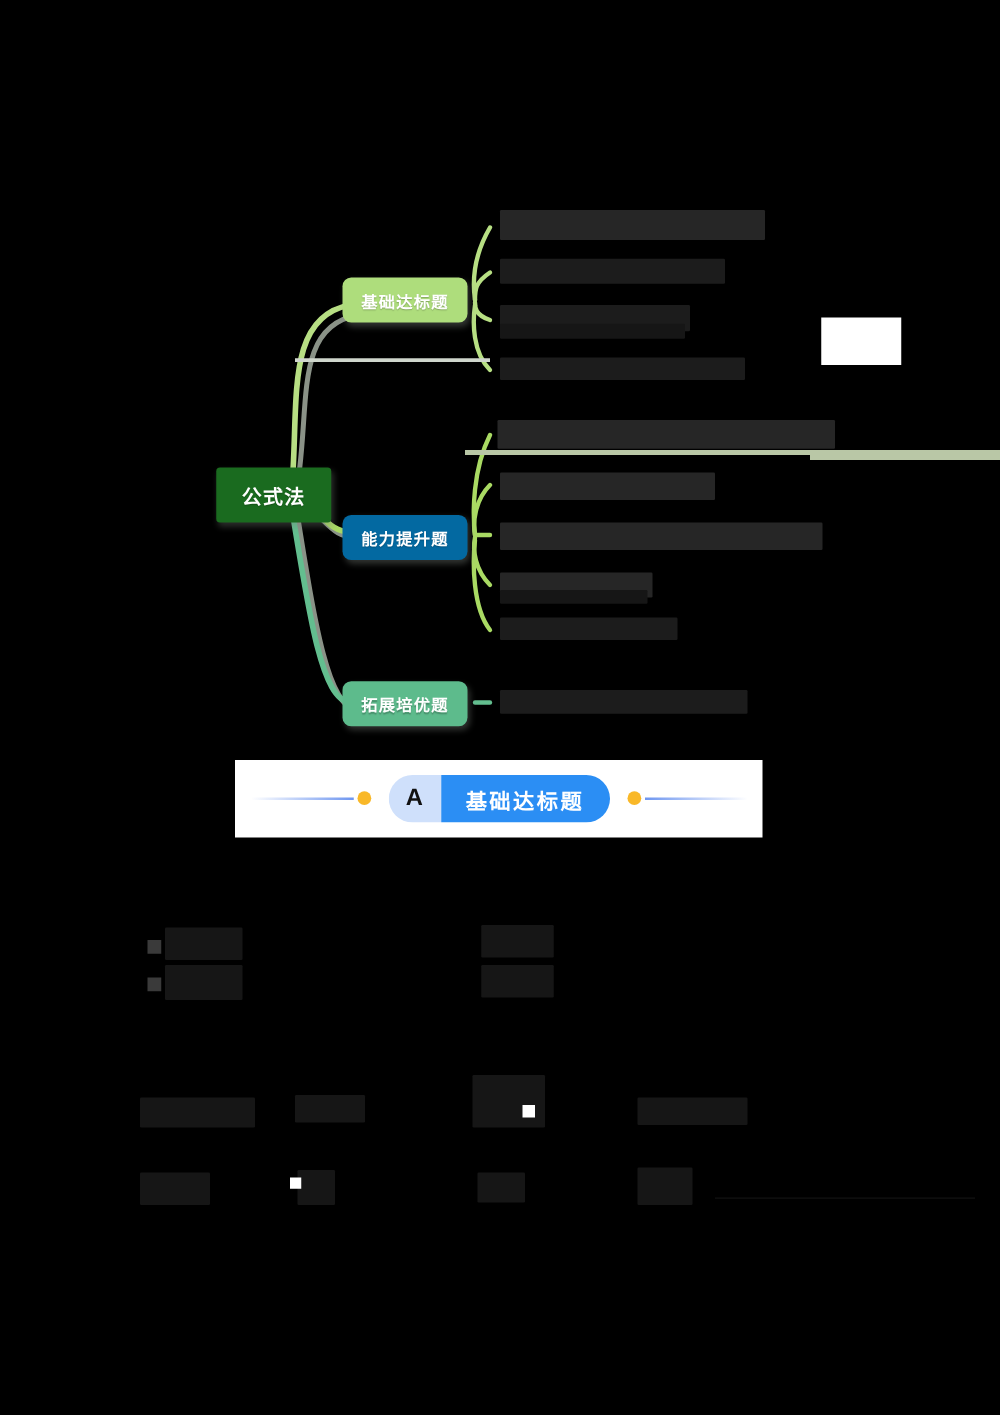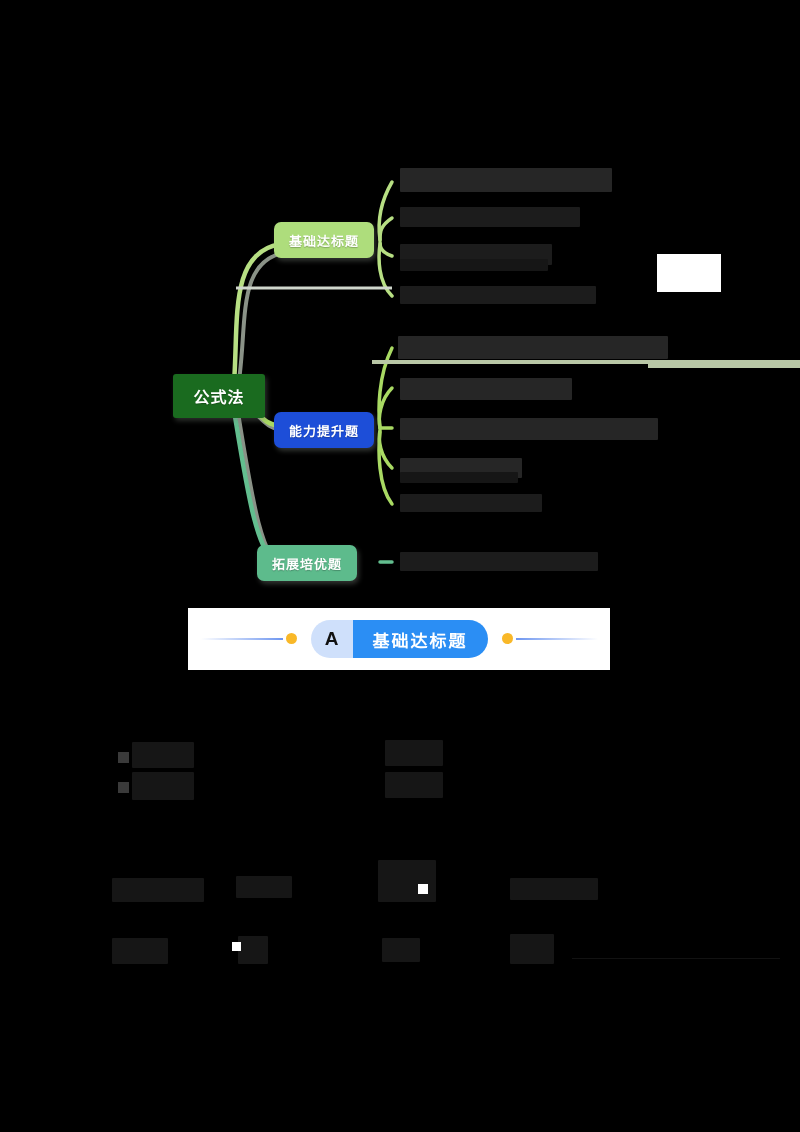--- a/index.html
+++ b/index.html
@@ -63,22 +63,22 @@
   }
 
   .node-branch {
     width: 100px;
     height: 36px;
     border-radius: 7px;
     font-size: 13px;
     box-shadow: 2px 3px 5px rgba(140,150,140,0.35);
   }
   .node-b1 { left: 274px; top: 222px; background: #aedd7c; }
-  .node-b2 { left: 274px; top: 412px; background: #1d4ed8; font-family: Liberation Serif, serif; }
-  .node-b3 { left: 257px; top: 545px; background: #5dbb8c; }
+  .node-b2 { left: 274px; top: 412px; background: #0369a1; font-family: Liberation Serif, serif; }
+  .node-b3 { left: 274px; top: 545px; background: #5dbb8c; }
 
   
   .redact {
     position: absolute;
     background: #1c1c1c;
     border-radius: 1px;
   }
   .redact.strong { background: #262626; }
   .redact.soft   { background: #161616; }
 

